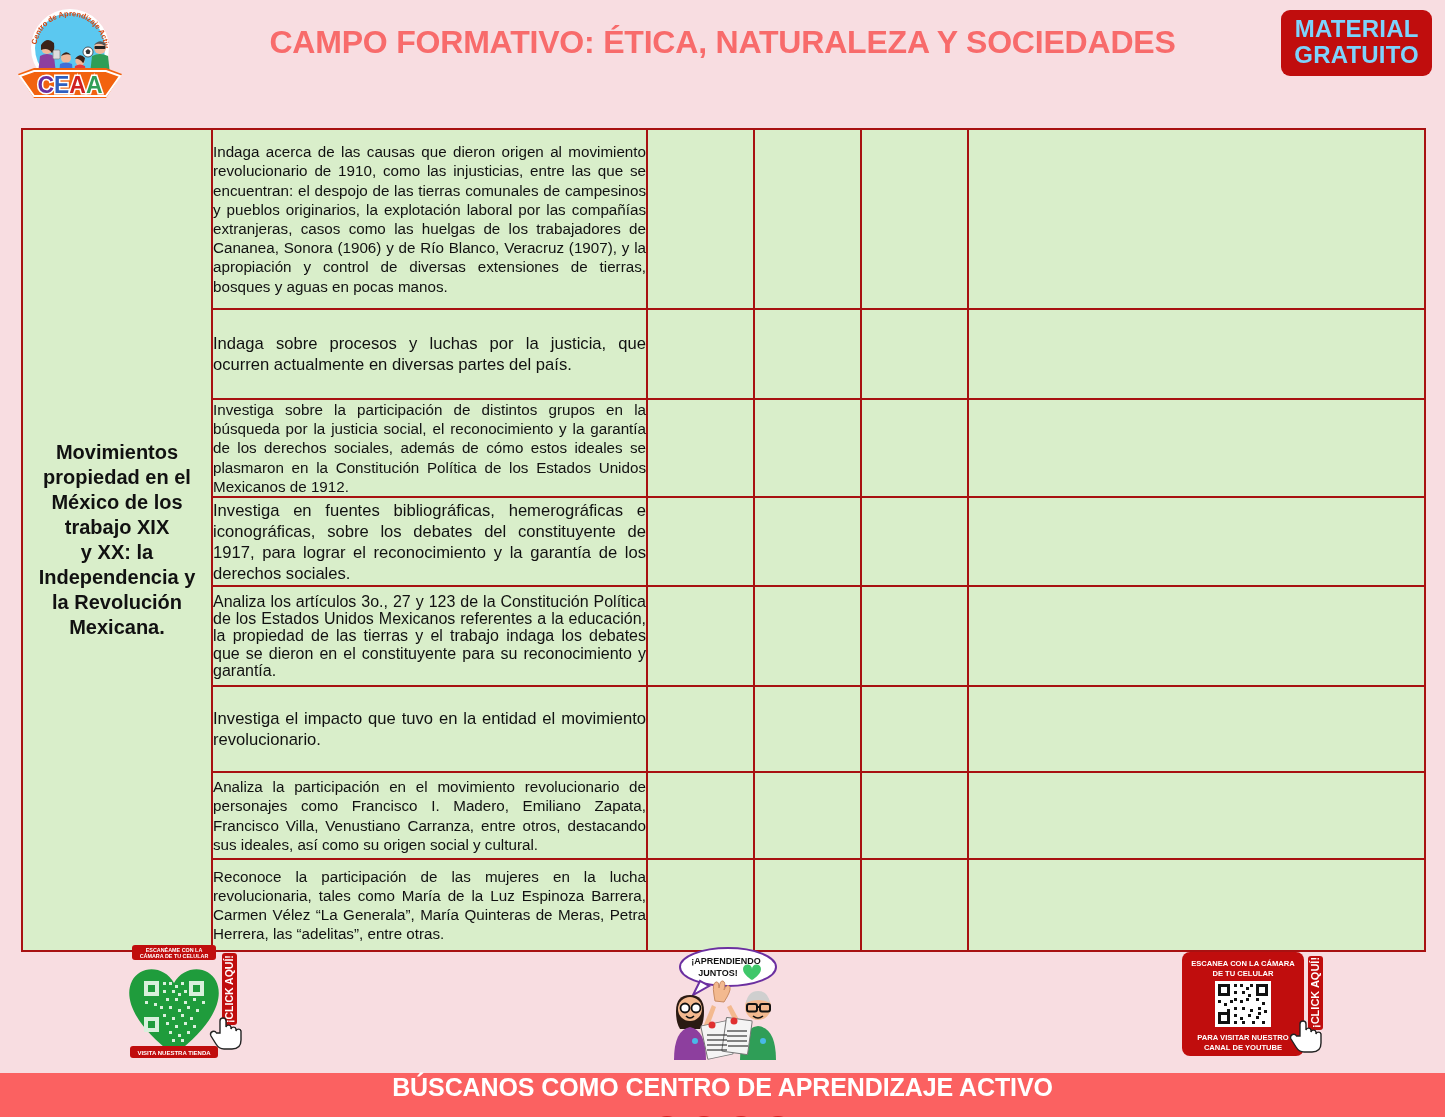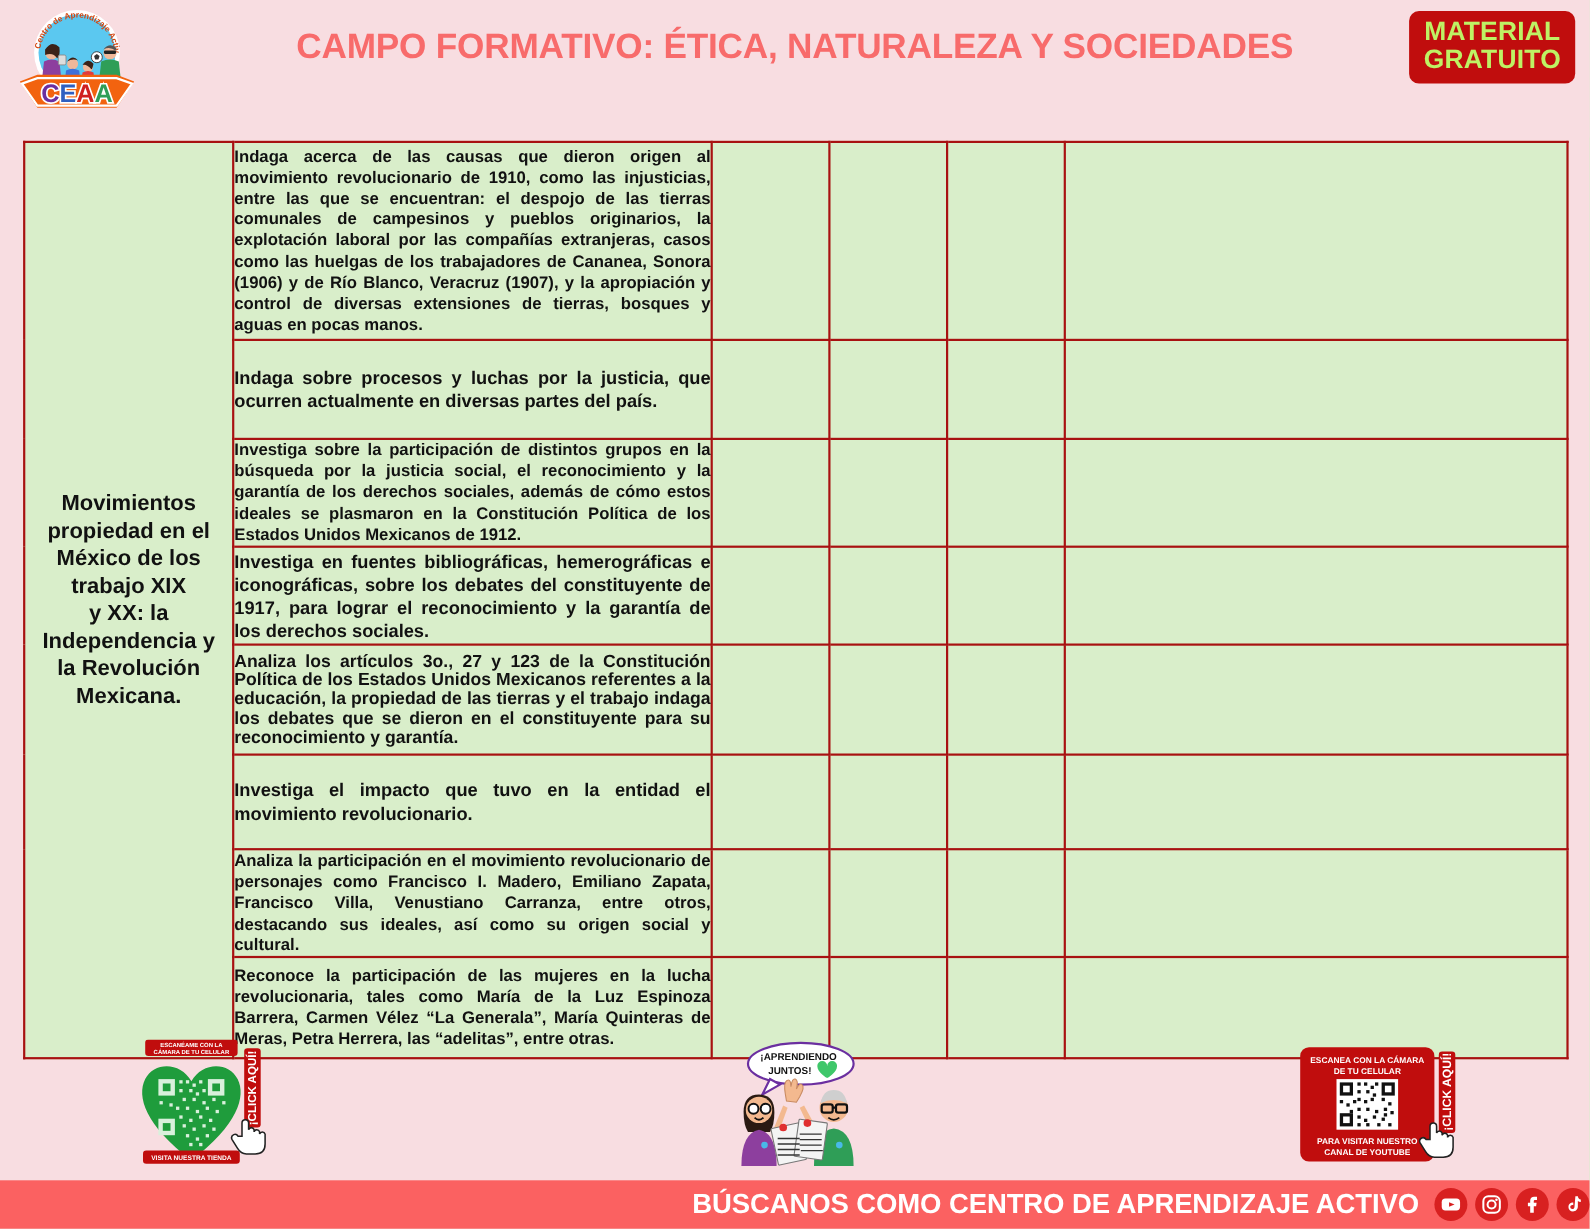--- a/index.html
+++ b/index.html
@@ -39,21 +39,21 @@
     letter-spacing:-0.2px;line-height:30px;
     white-space:nowrap;
   }
   .title-line3{
     font-size:32px;font-weight:bold;color:#f86b6b;
     letter-spacing:-0.2px;line-height:32px;
     white-space:nowrap;
   }
   .badge{
     position:absolute;right:13px;top:10px;
-    background:#c00d0d;color:#bef264;
+    background:#c00d0d;color:#7dd3fc;
     border-radius:9px;
     padding:6px 13px 8px 13px;
     text-align:center;
     font-size:24px;font-weight:bold;line-height:26px;
     letter-spacing:0.2px;
   }
 
   
   .table-area{
     position:absolute;
@@ -64,21 +64,20 @@
     border-collapse:collapse;
     width:1403px;
     table-layout:fixed;
     background:#d9eeca;
   }
   table.grid td{
     border:2px solid #a81111;
     background:#d9eeca;
     vertical-align:middle;
     padding:0;
-    font-weight:bold;
   }
   .col-theme{width:190px;}
   .col-pda{width:435px;}
   .col-n{width:107px;}
   .col-last{width:457px;}
 
   .theme-cell{
     text-align:center;
     font-size:20px;font-weight:bold;color:#111111;
     line-height:25px;
@@ -119,22 +118,23 @@
   .mascots{
     position:absolute;left:648px;top:5px;
     width:160px;height:115px;
   }
 
   
   .bottombar{
     position:absolute;left:0;bottom:0;
     width:1445px;height:44px;
     background:#fb6161;
-    display:flex;align-items:center;justify-content:flex-end;
+    display:flex;align-items:center;justify-content:space-between;
     gap:14px;
+    flex-direction:column;
   }
   .bottombar .bb-text{
     color:#ffffff;font-size:25px;font-weight:bold;
     letter-spacing:-0.1px;
     white-space:nowrap;
   }
   .social-row{display:flex;align-items:center;gap:7px;}
   .social{
     width:30px;height:30px;border-radius:50%;
     background:#d82020;

